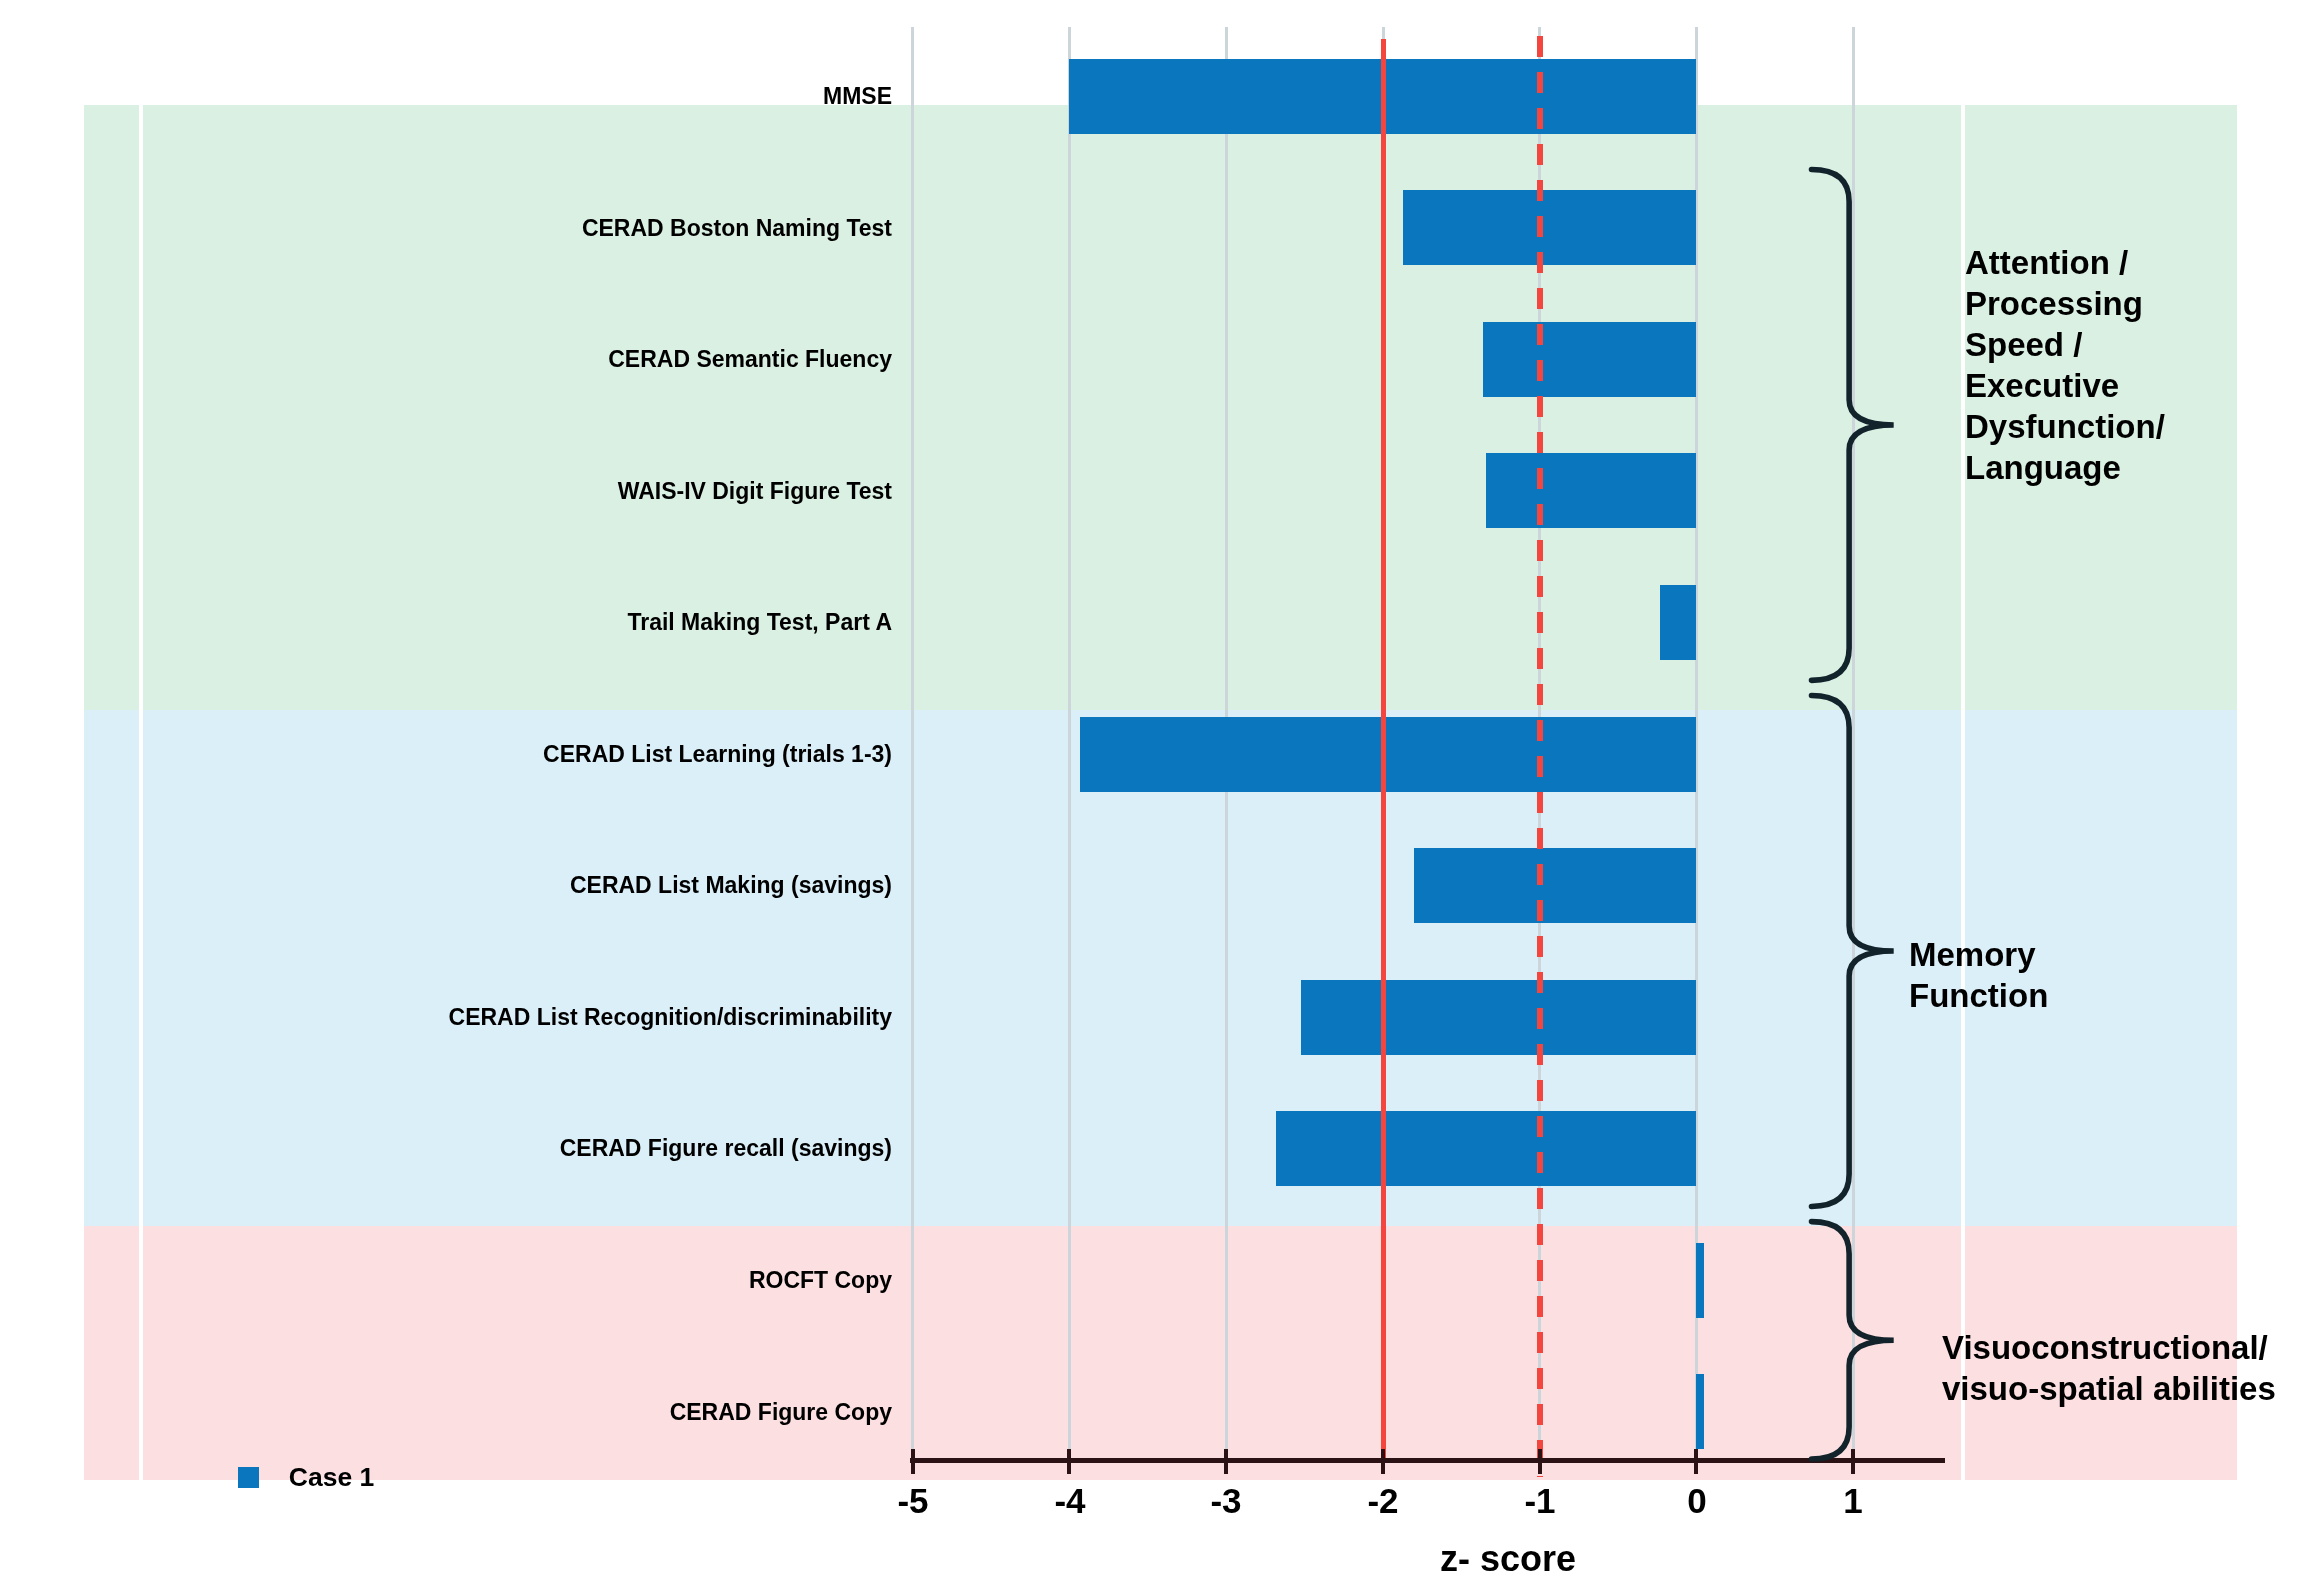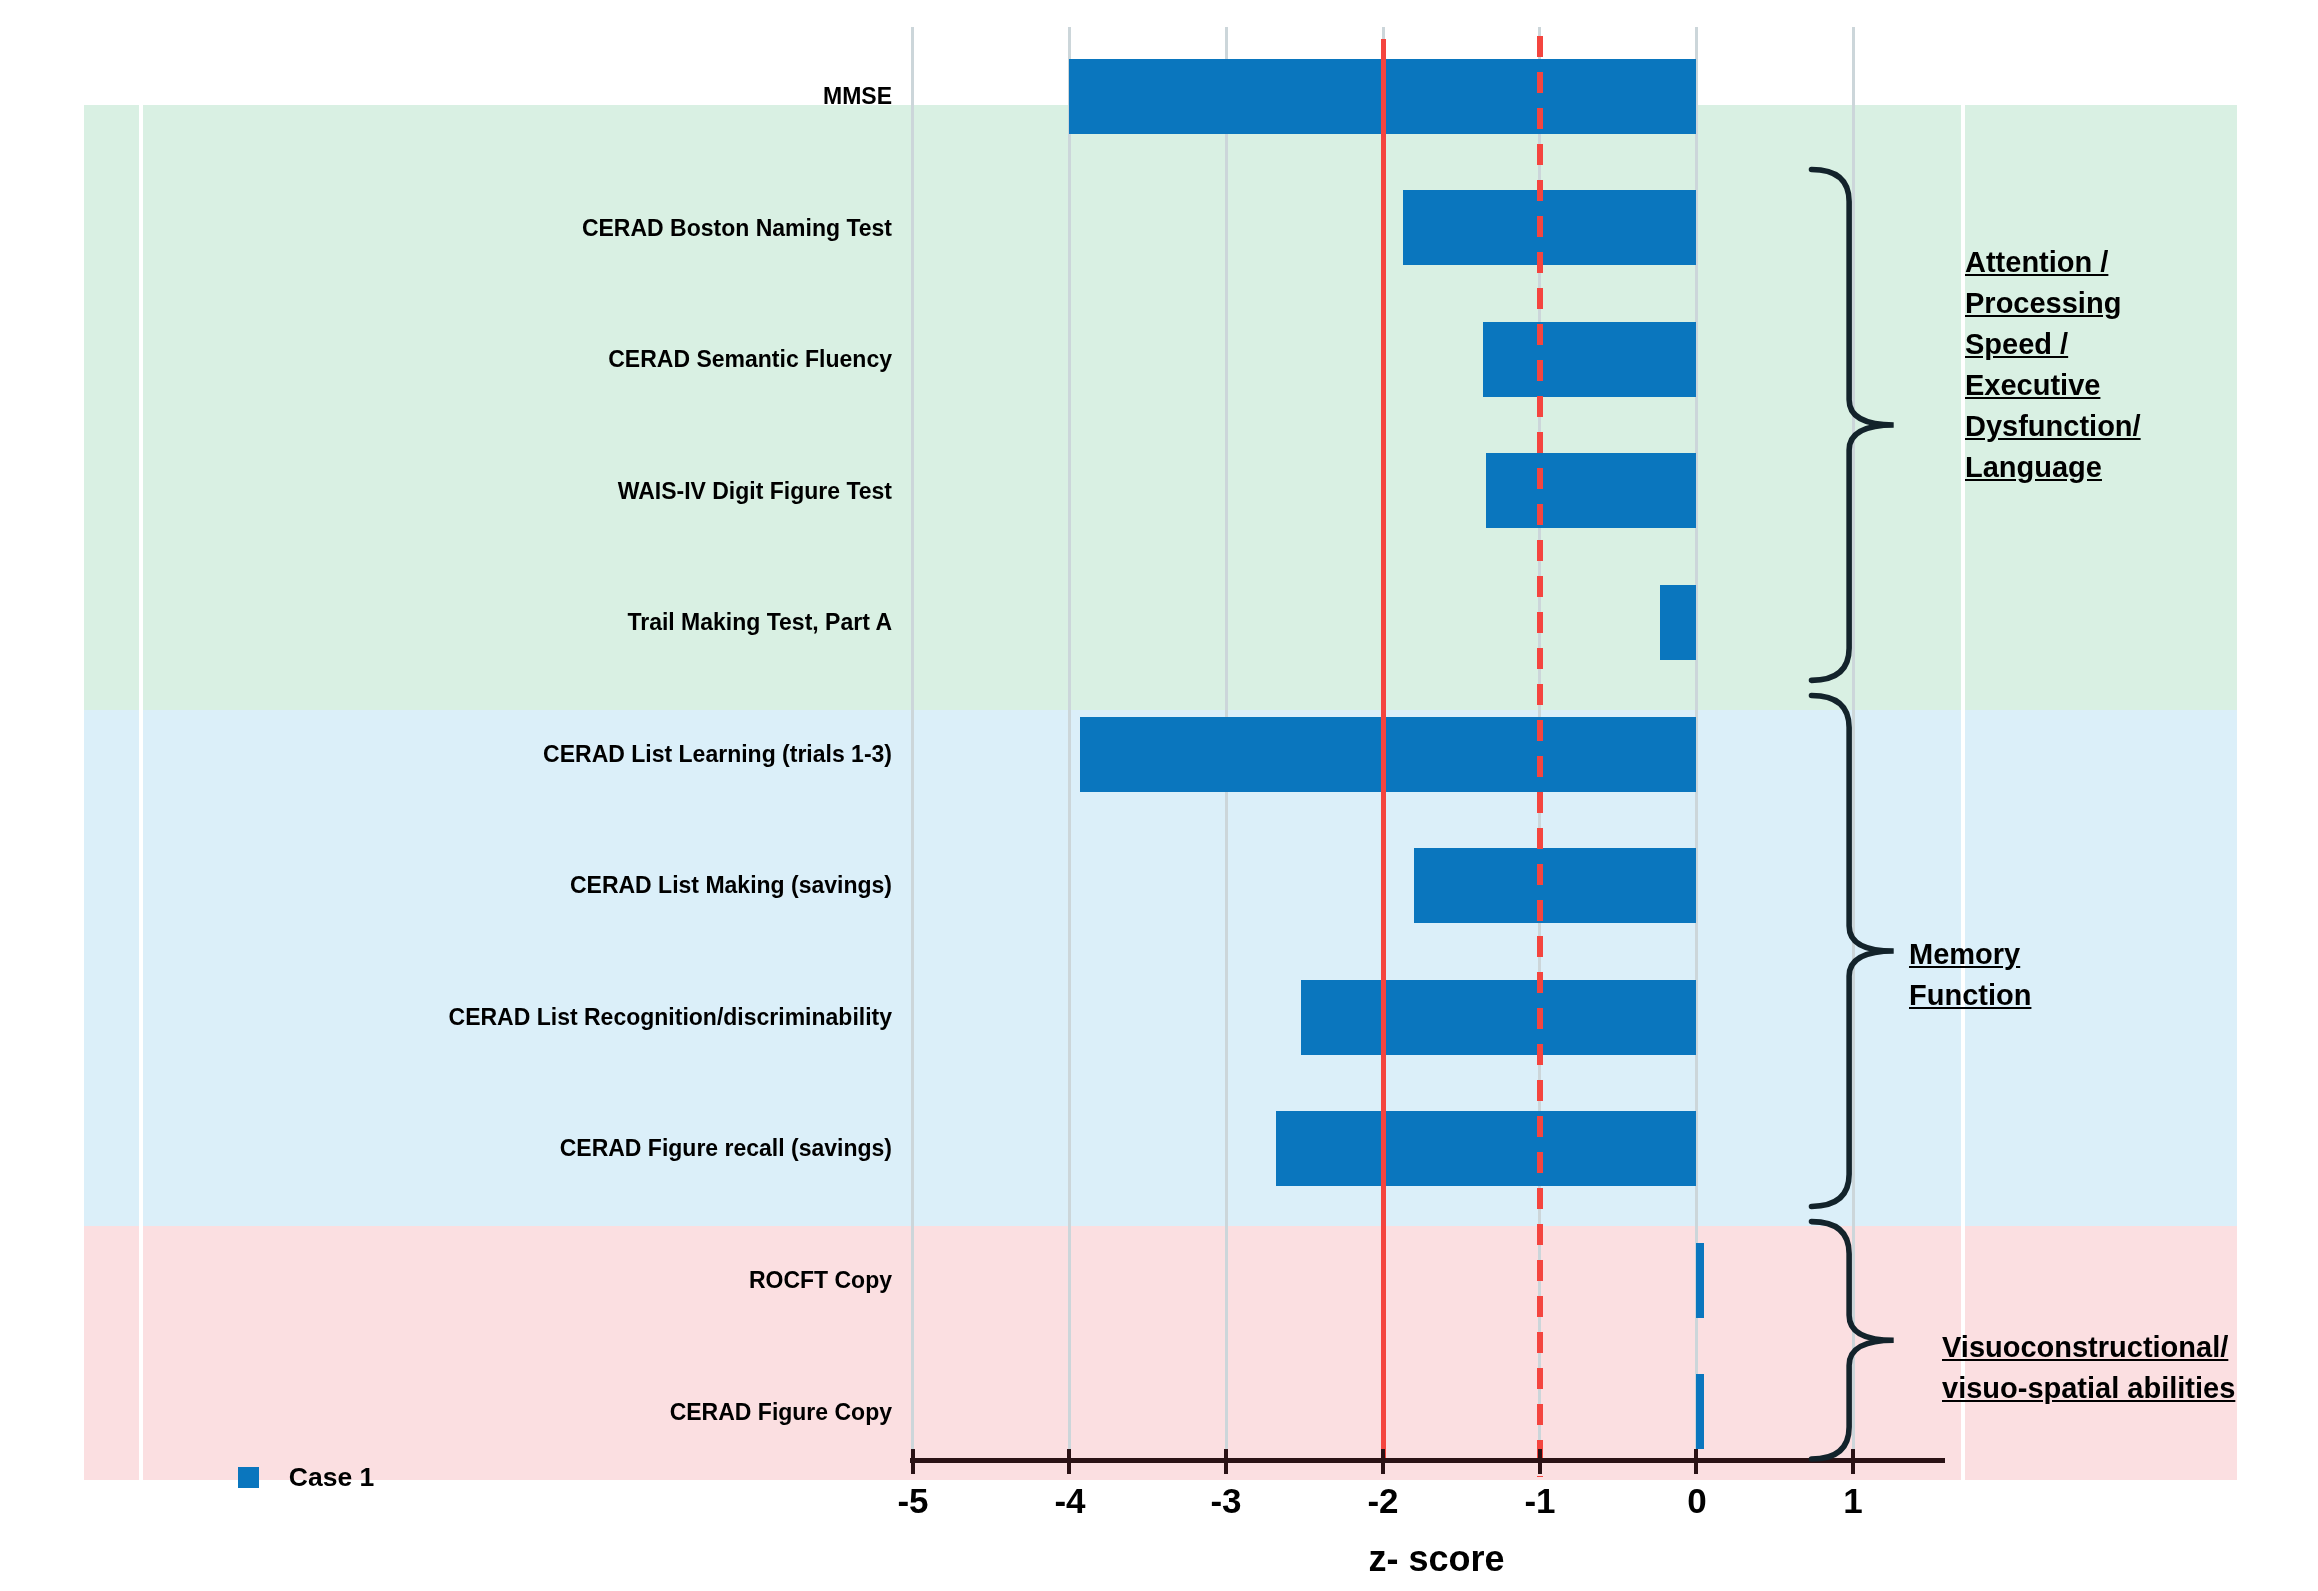--- a/index.html
+++ b/index.html
@@ -22,25 +22,25 @@
   .tick{position:absolute;width:4.2px;background:#2a1215;}
   .tick-label{
     position:absolute;width:98px;text-align:center;
     font-size:35px;font-weight:bold;color:#000;
   }
   .cat-label{
     position:absolute;text-align:right;white-space:nowrap;
     font-size:23px;font-weight:bold;color:#000;
   }
   .group-text{
-    position:absolute;font-size:29px;font-weight:bold;color:#000;
-    line-height:41px;white-space:nowrap;text-decoration:underline;
+    position:absolute;font-size:33px;font-weight:bold;color:#000;
+    line-height:41px;white-space:nowrap;
   }
   .xlabel{
-    position:absolute;left:1297px;top:1538px;width:279px;text-align:center;
+    position:absolute;left:1297px;top:1538px;width:279px;text-align:right;
     font-size:36px;font-weight:bold;color:#000;
   }
   .legend{position:absolute;left:238px;top:1462px;display:flex;align-items:center;gap:20px;}
   .legend-swatch{width:21px;height:21px;background:#0a76be;margin-right:9.8px;}
   .legend-label{font-size:26.5px;font-weight:bold;color:#000;}
   .sep-line{position:absolute;background:#ffffff;}
   svg.braces{position:absolute;left:0;top:0;pointer-events:none;}
 </style>
 </head>
 <body>

